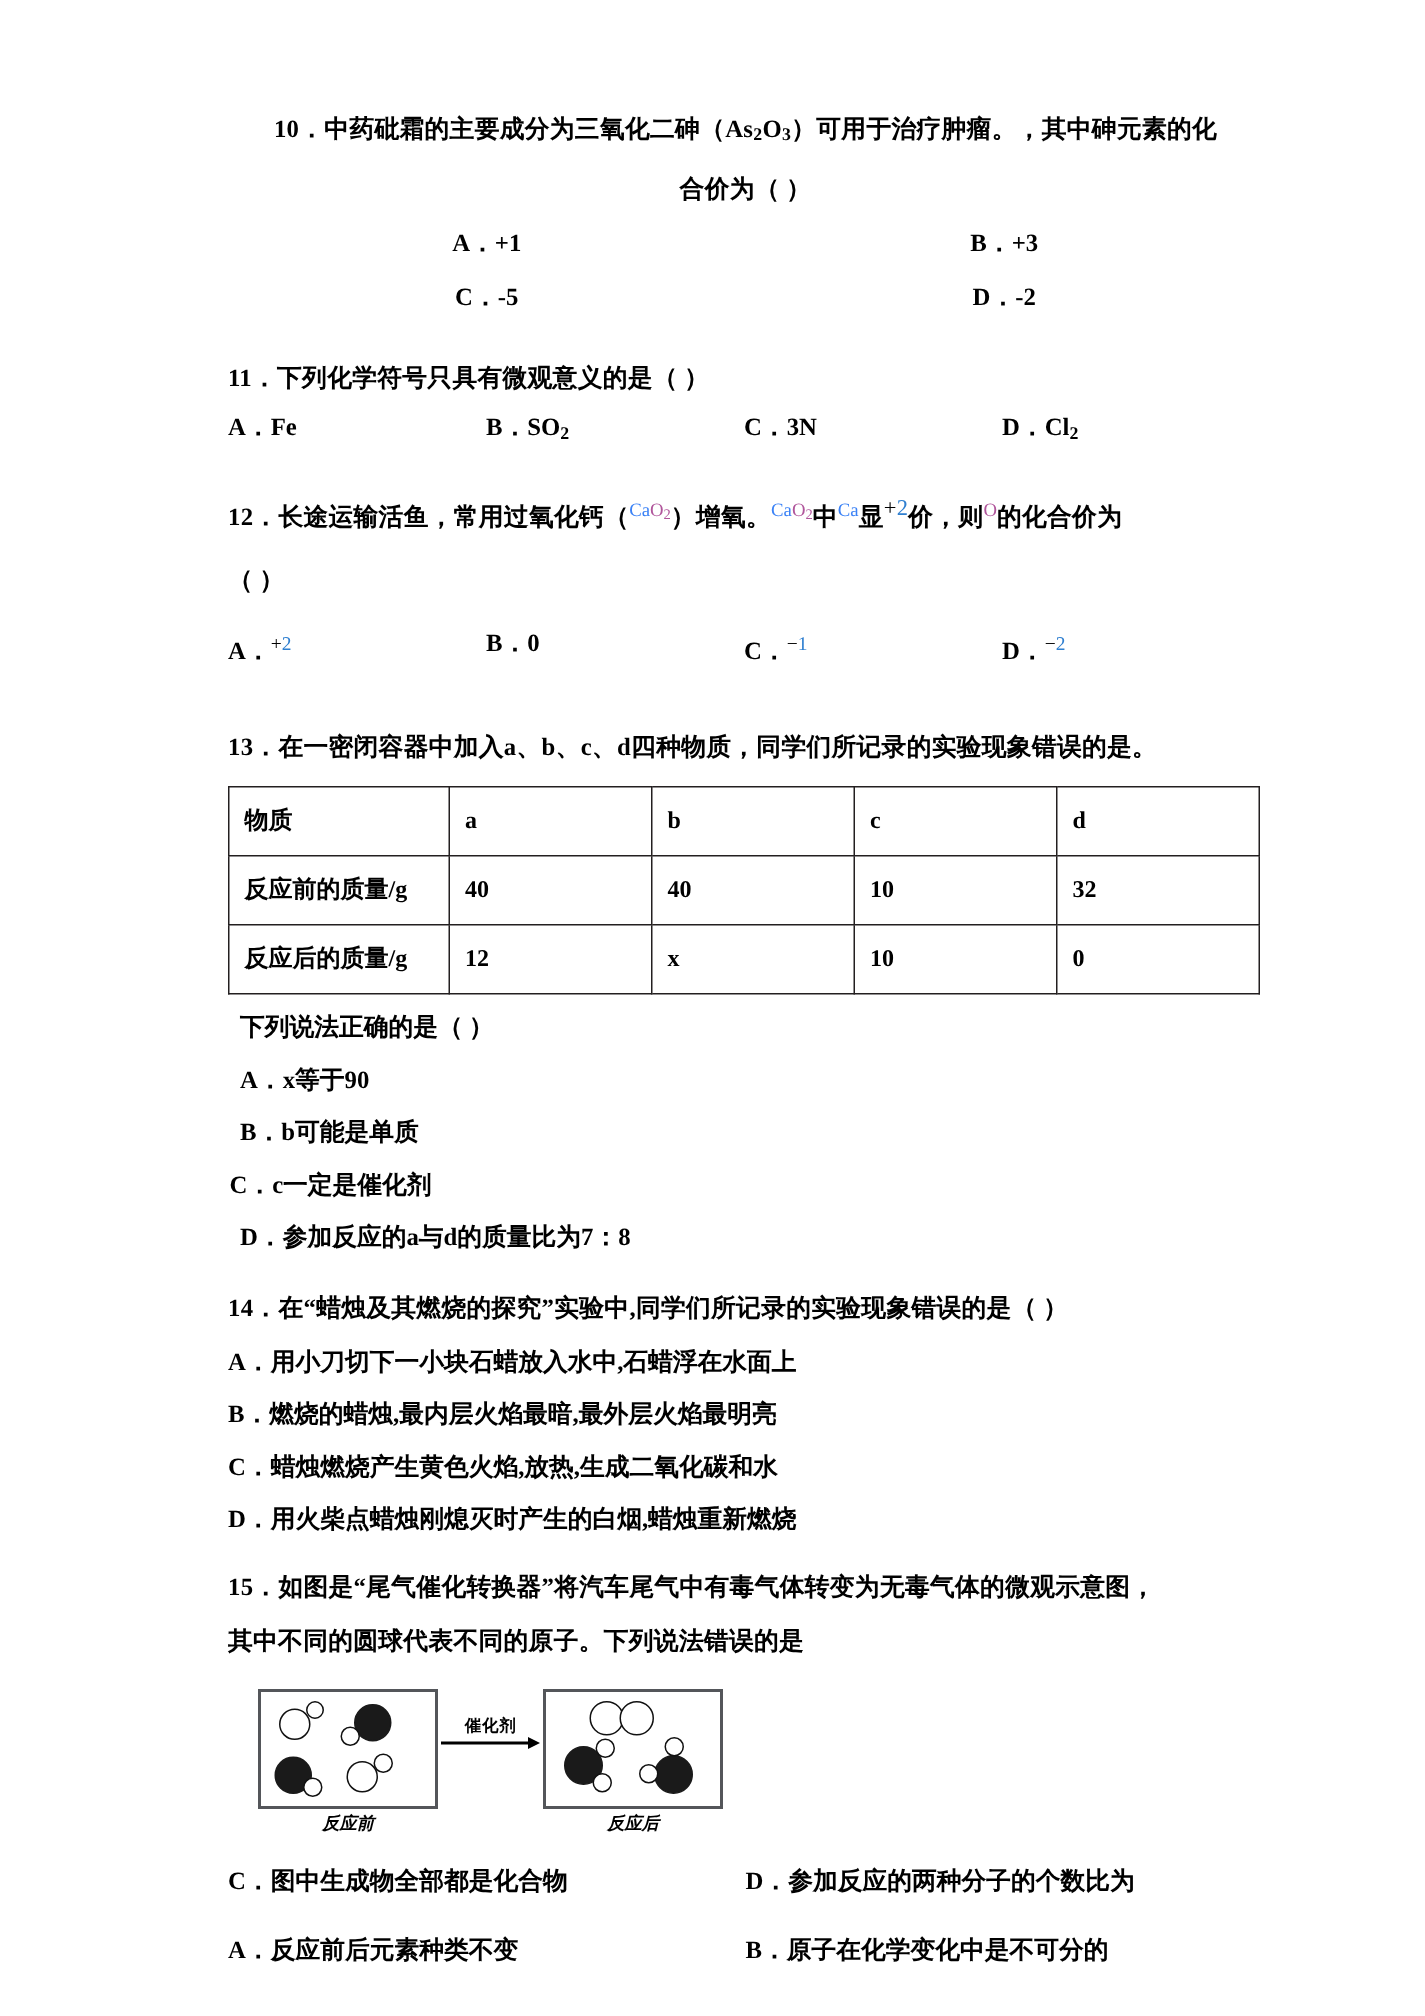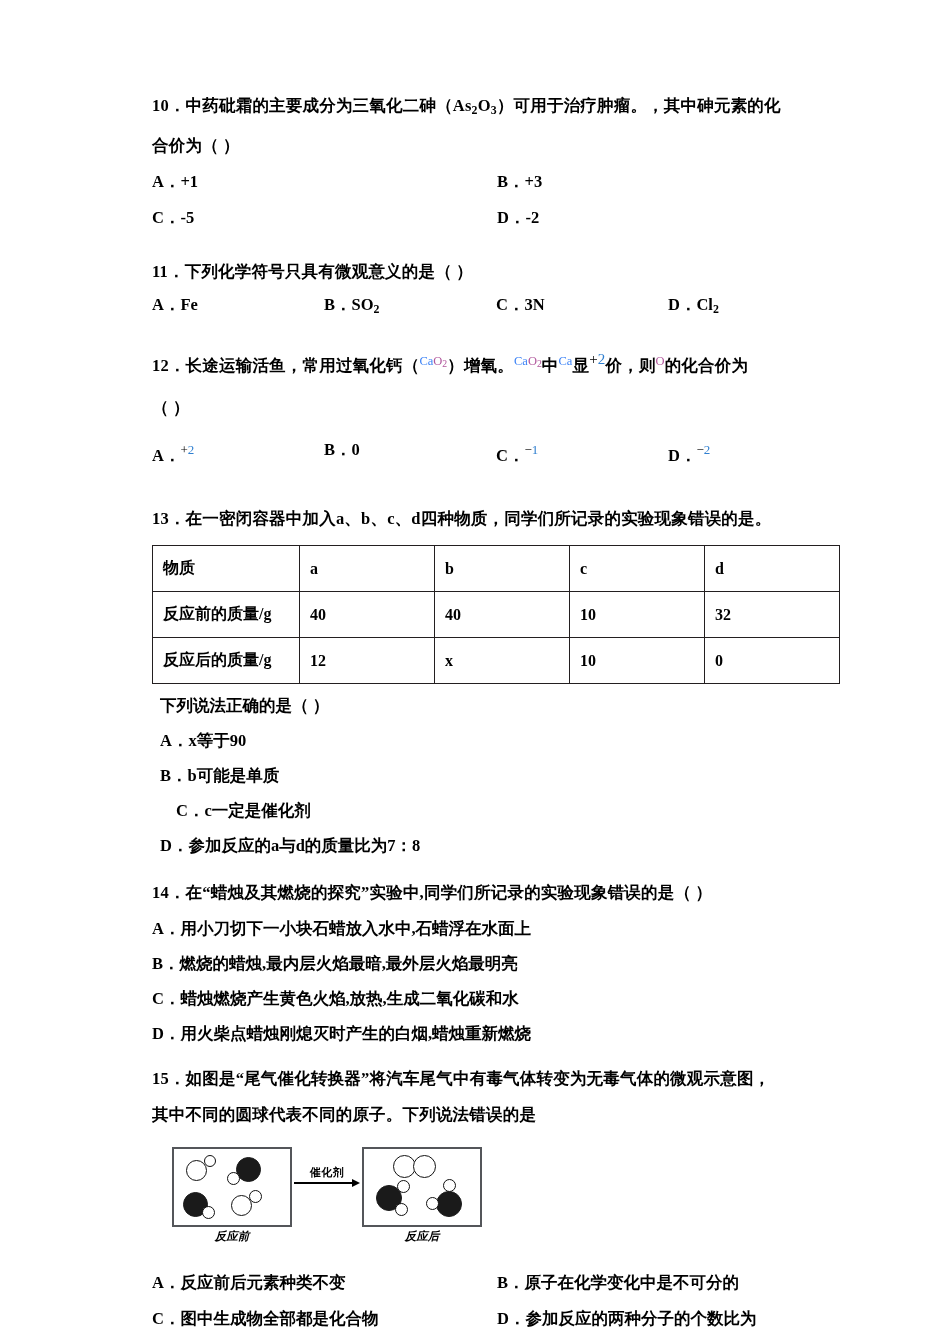--- a/index.html
+++ b/index.html
@@ -169,21 +169,21 @@
     border: 1.8px solid #111;
   }
   .atom.white { background: #ffffff; }
   .atom.black { background: #1a1a1a; border-color: #1a1a1a; }
 </style>
 </head>
 <body>
 
 <div class="page">
 
-  <div class="q" style="margin-top:88px;">
+  <div class="q" style="margin-top:68px;text-align:center;">
     <div class="q-stem">
       <span>10．</span><span>中药砒霜的主要成分为三氧化二砷（As<sub>2</sub>O<sub>3</sub>）可用于治疗肿瘤。，其中砷元素的化</span>
     </div>
     <div class="q-stem">合价为（   ）</div>
     <div class="opt-row opt-2">
       <div class="opt"><span>A．</span><span>+1</span></div>
       <div class="opt"><span>B．</span><span>+3</span></div>
     </div>
     <div class="opt-row opt-2">
       <div class="opt"><span>C．</span><span>-5</span></div>
@@ -243,21 +243,21 @@
         <td class="cx">x</td>
         <td class="cx">10</td>
         <td class="cx">0</td>
       </tr>
     </tbody>
       </table>
 
     <div class="opt-line" style="margin-left:8px;">下列说法正确的是（     ）</div>
     <div class="opt-line" style="margin-left:8px;"><span>A．</span><span>x等于90</span></div>
     <div class="opt-line" style="margin-left:8px;"><span>B．</span><span>b可能是单质</span></div>
-    <div class="opt-line" style="margin-left:24px;"><span>C．</span><span>c一定是催化剂</span></div>
+    <div class="opt-line" style="margin-left:1px;"><span>C．</span><span>c一定是催化剂</span></div>
     <div class="opt-line" style="margin-left:8px;"><span>D．</span><span>参加反应的a与d的质量比为7：8</span></div>
   </div>
 
   <div class="q" style="margin-top:12px;">
     <div class="q-stem">
       <span>14．</span><span>在“蜡烛及其燃烧的探究”实验中,同学们所记录的实验现象错误的是（     ）</span>
     </div>
     <div class="opt-line"><span>A．</span><span>用小刀切下一小块石蜡放入水中,石蜡浮在水面上</span></div>
     <div class="opt-line"><span>B．</span><span>燃烧的蜡烛,最内层火焰最暗,最外层火焰最明亮</span></div>
     <div class="opt-line"><span>C．</span><span>蜡烛燃烧产生黄色火焰,放热,生成二氧化碳和水</span></div>
@@ -303,24 +303,24 @@
 
         <div class="atom black" style="left:72px; top:42px; width:26px; height:26px;"></div>
         <div class="atom white" style="left:79px; top:30px; width:13px; height:13px;"></div>
         <div class="atom white" style="left:62px; top:48px; width:13px; height:13px;"></div>
       </div>
 
       <div class="dlabel left">反应前</div>
       <div class="dlabel right">反应后</div>
     </div>
 
+    <div class="opt-row opt-2">
+      <div class="opt"><span>C．</span><span>图中生成物全部都是化合物</span></div>
+      <div class="opt"><span>D．</span><span>参加反应的两种分子的个数比为</span></div>
+    </div>
     <div class="opt-row opt-2" style="margin-top:10px;">
       <div class="opt"><span>A．</span><span>反应前后元素种类不变</span></div>
       <div class="opt"><span>B．</span><span>原子在化学变化中是不可分的</span></div>
     </div>
-    <div class="opt-row opt-2">
-      <div class="opt"><span>C．</span><span>图中生成物全部都是化合物</span></div>
-      <div class="opt"><span>D．</span><span>参加反应的两种分子的个数比为</span></div>
-    </div>
     <div class="opt-line" style="margin-top:14px;">1：1</div>
   </div>
 
 </div>
 
 </body></html>

